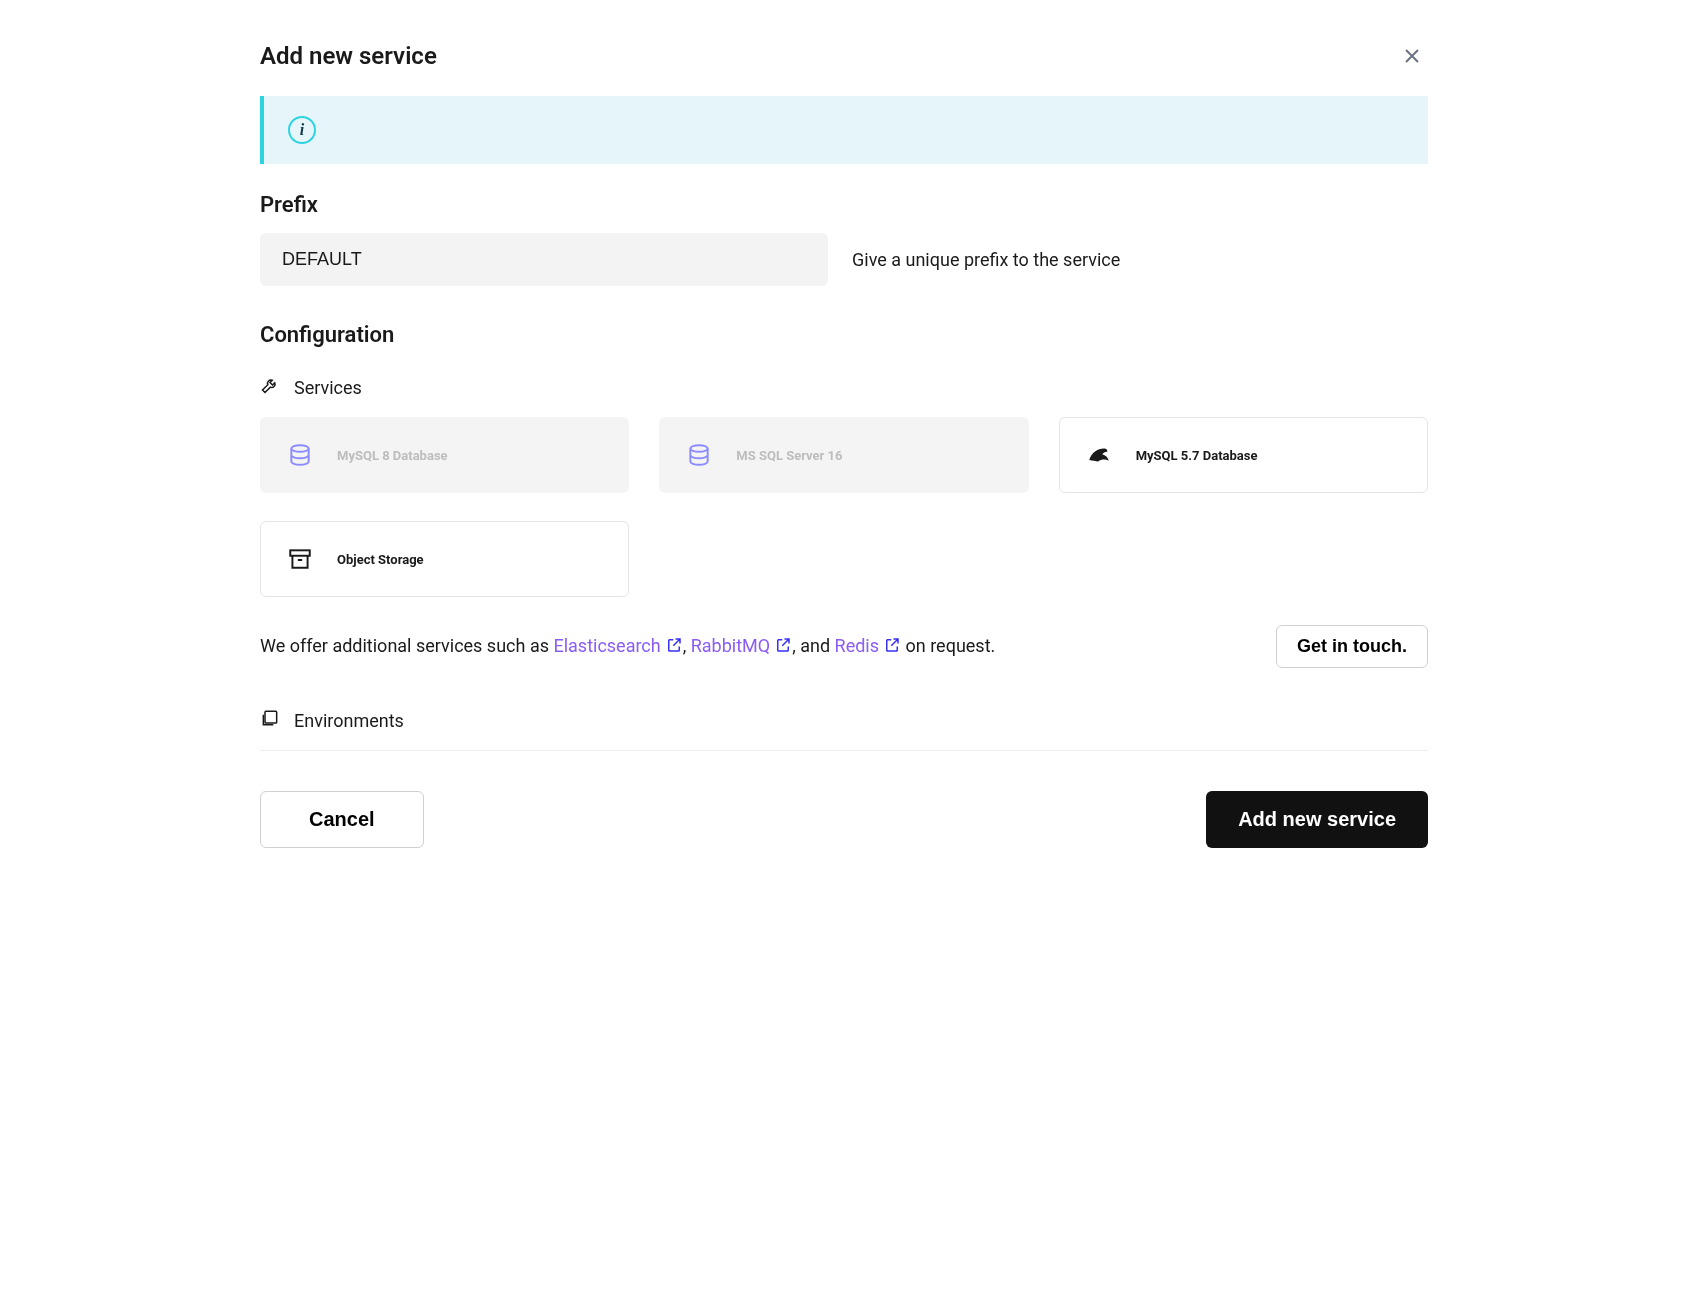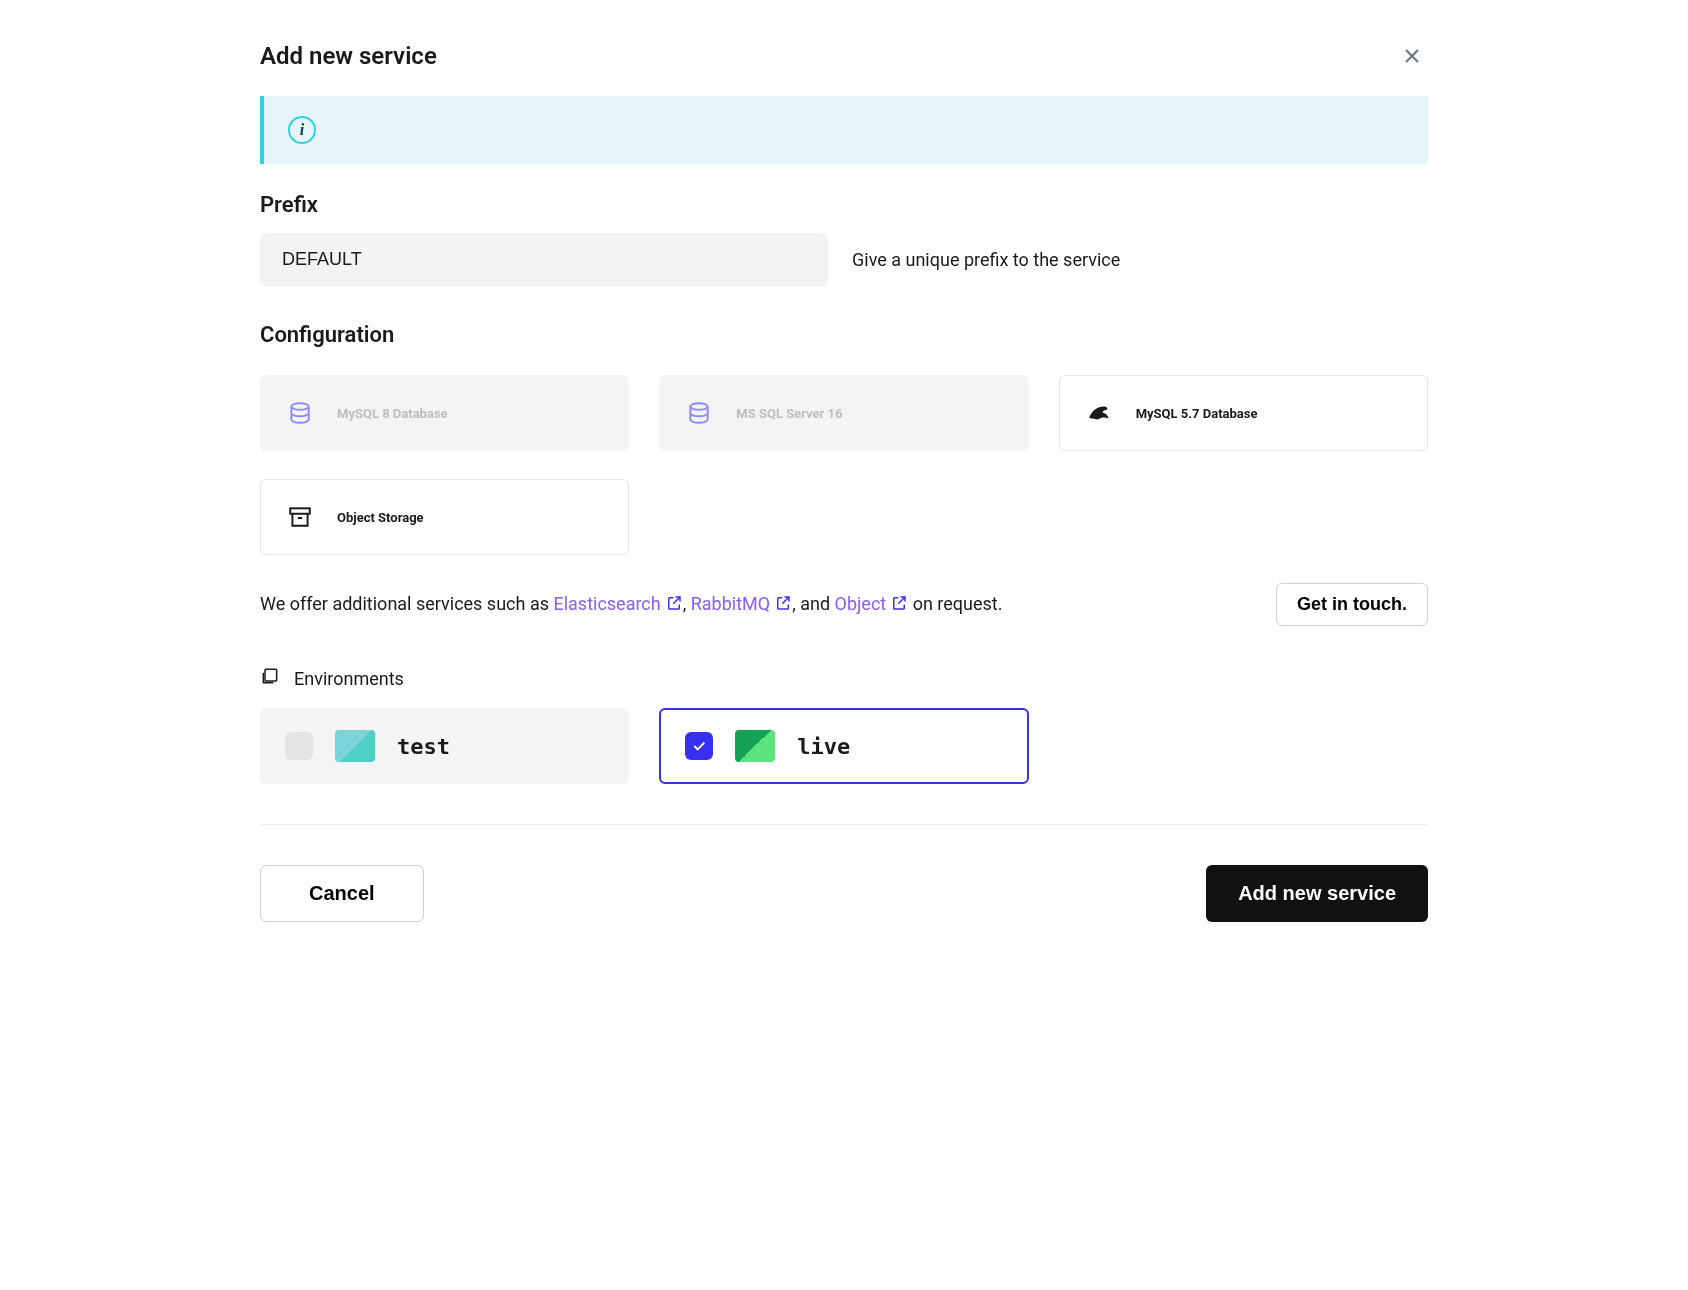--- a/index.html
+++ b/index.html
@@ -148,20 +148,28 @@
   </div>
 
   <div class="section-label">Prefix</div>
   <div class="prefix-row">
     <input class="prefix-input" value="DEFAULT" style="">
     <div class="prefix-help">Give a unique prefix to the service</div>
   </div>
 
   <div class="config-header">Configuration</div>
 
+  <div class="subsection">
+    <span>
+      <svg viewBox="0 0 24 24" fill="none" stroke="#1a1a1a" stroke-width="1.8">
+          <path d="M14.7 6.3a4 4 0 0 0-5.3 5.3L3 18l3 3 6.4-6.4a4 4 0 0 0 5.3-5.3L15 12l-3-3 2.7-2.7z"></path>
+        </svg>
+    </span>
+    <span>Services</span>
+  </div>
 
   <div class="card-grid">
     <div class="card disabled">
       <span class="ic">
         <svg viewBox="0 0 24 24" fill="none" stroke="#8b8bff" stroke-width="1.8">
             <ellipse cx="12" cy="6" rx="8" ry="3"></ellipse>
             <path d="M4 6v6c0 1.7 3.6 3 8 3s8-1.3 8-3V6M4 12v6c0 1.7 3.6 3 8 3s8-1.3 8-3v-6"></path>
           </svg>
       </span>
       <span>MySQL 8 Database</span>
@@ -196,52 +204,36 @@
 
   <div class="additional-row">
     <div>
       <span>We offer additional services such as </span>
       <a href="#"><span>Elasticsearch</span><span class="ext-link-icon"><svg viewBox="0 0 24 24" fill="none" stroke="#3730f0" stroke-width="2">
               <path d="M14 4h6v6M20 4l-9 9M19 14v5a1 1 0 0 1-1 1H6a1 1 0 0 1-1-1V6a1 1 0 0 1 1-1h5"></path>
             </svg></span></a><span>, </span>
       <a href="#"><span>RabbitMQ</span><span class="ext-link-icon"><svg viewBox="0 0 24 24" fill="none" stroke="#3730f0" stroke-width="2">
               <path d="M14 4h6v6M20 4l-9 9M19 14v5a1 1 0 0 1-1 1H6a1 1 0 0 1-1-1V6a1 1 0 0 1 1-1h5"></path>
             </svg></span></a><span>, and </span>
-      <a href="#"><span>Object</span><span class="ext-link-icon"><svg viewBox="0 0 24 24" fill="none" stroke="#3730f0" stroke-width="2">
+      <a href="#"><span>Redis</span><span class="ext-link-icon"><svg viewBox="0 0 24 24" fill="none" stroke="#3730f0" stroke-width="2">
               <path d="M14 4h6v6M20 4l-9 9M19 14v5a1 1 0 0 1-1 1H6a1 1 0 0 1-1-1V6a1 1 0 0 1 1-1h5"></path>
             </svg></span></a><span> on request.</span>
     </div>
     <button class="btn-outline">Get in touch.</button>
   </div>
 
   <div class="subsection">
     <span>
       <svg viewBox="0 0 24 24" fill="none" stroke="#1a1a1a" stroke-width="1.8">
           <rect x="6" y="4" width="14" height="14" rx="1"></rect>
           <path d="M4 8v12h12"></path>
         </svg>
     </span>
     <span>Environments</span>
   </div>
 
-  <div class="env-grid">
-    <div class="env-card unselected">
-      <span class="chk off"></span>
-      <span class="env-swatch-test"></span>
-      <span>test</span>
-    </div>
-    <div class="env-card selected">
-      <span class="chk on">
-        <svg viewBox="0 0 24 24" fill="none" stroke="#fff" stroke-width="3">
-            <path d="M5 12l5 5L20 7"></path>
-          </svg>
-      </span>
-      <span class="env-swatch-live"></span>
-      <span>live</span>
-    </div>
-  </div>
 
   <div class="footer">
     <button class="btn-cancel">Cancel</button>
     <button class="btn-primary">Add new service</button>
   </div>
 
 </div>
 
 </body></html>

